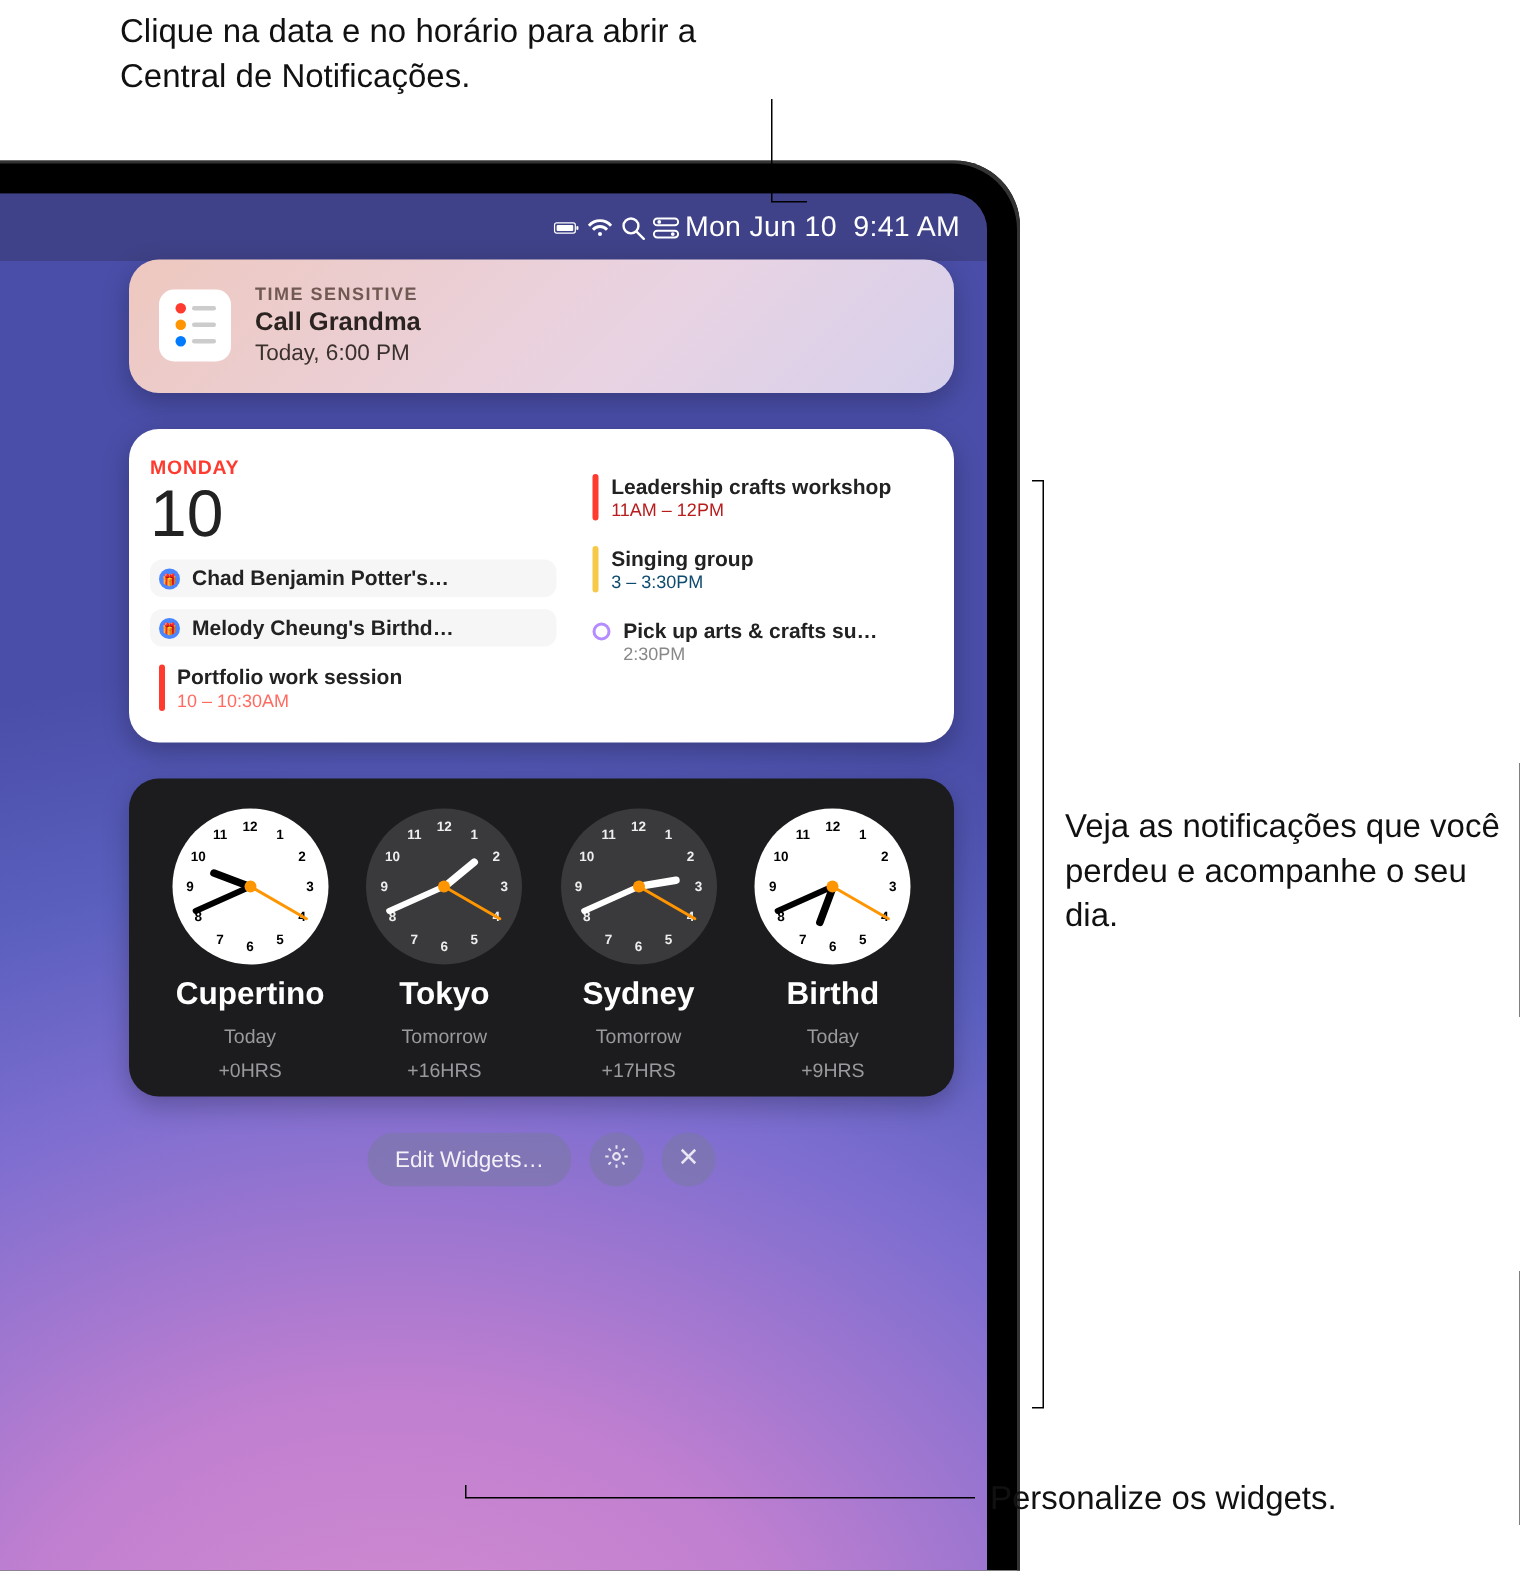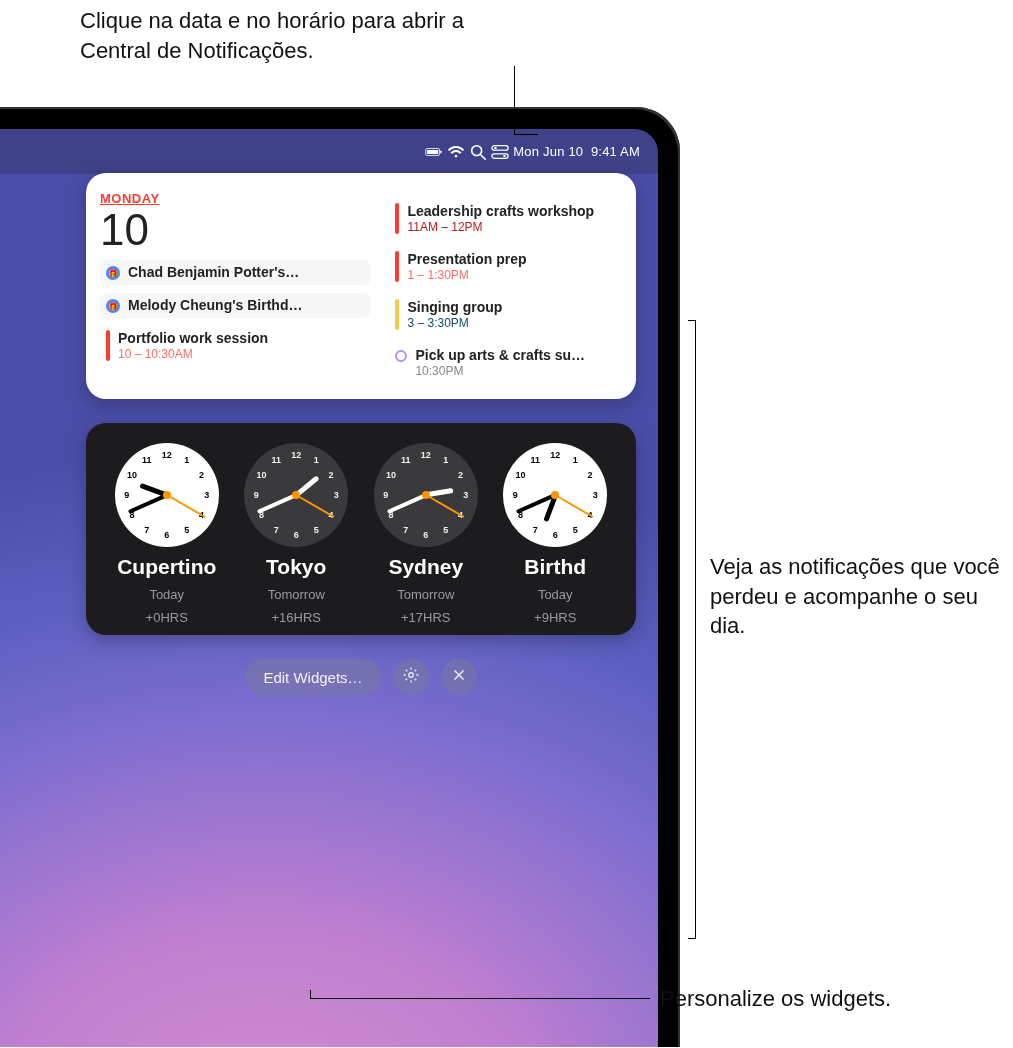--- a/index.html
+++ b/index.html
@@ -46,21 +46,21 @@
   }
   .menubar {
     height: 45px;
     display: flex;
     align-items: center;
     justify-content: flex-end;
     gap: 4px;
     padding-right: 18px;
     background: rgba(30,30,40,0.25);
     color: #fff;
-    font-size: 13px;
+    font-size: 19px;
     font-weight: 500;
   }
   .menubar .icon svg { width: 18px; height: 18px; display:block; }
   .menubar .date-time { cursor: pointer; letter-spacing: .2px; }
   .notif-center {
     position: absolute;
     right: 22px;
     top: 44px;
     width: 550px;
   }
@@ -85,21 +85,21 @@
   .app-icon .dots { display:flex;flex-direction:column;gap:4px;}
   .app-icon .row{display:flex;align-items:center;gap:4px;}
   .app-icon .dot{width:7px;height:7px;border-radius:50%;}
   .app-icon .line{width:16px;height:3px;border-radius:2px;background:#ccc;}
   .notif-text .label{font-size:12px;letter-spacing:1px;color:rgba(60,40,30,.7);font-weight:600;text-transform:uppercase;}
   .notif-text .title{font-size:17px;font-weight:700;color:#2a2320;margin-top:2px;}
   .notif-text .sub{font-size:15px;color:#3a312d;margin-top:2px;}
   .cal-card{background:#fff;padding:18px 14px 16px;display:flex;gap:18px;}
   .cal-left{flex:0 0 52%;}
   .cal-right{flex:1;}
-  .cal-dayname{font-size:13px;font-weight:700;color:#ff3b30;letter-spacing:.5px;text-decoration:underline;}
+  .cal-dayname{font-size:13px;font-weight:700;color:#ff3b30;letter-spacing:.5px;}
   .cal-daynum{font-size:44px;font-weight:300;color:#222;line-height:1;margin-top:2px;}
   .event{display:flex;align-items:flex-start;gap:8px;margin-top:8px;border-radius:8px;padding:4px 6px 5px;}
   .event.pill{background:rgba(0,0,0,0.035);}
   .event-bar{width:4px;border-radius:2px;align-self:stretch;min-height:28px;}
   .event-dot{width:14px;height:14px;border-radius:50%;background:#4a86ff;display:flex;align-items:center;justify-content:center;color:#fff;font-size:9px;flex-shrink:0;margin-top:2px;}
   .event-title{font-size:14px;font-weight:600;color:#222;white-space:nowrap;overflow:hidden;text-overflow:ellipsis;max-width:100%;}
   .event-time{font-size:12px;color:#888;margin-top:1px;}
   .event-col{flex:1;min-width:0;}
   .event-ring{width:12px;height:12px;border:2px solid #b58cff;border-radius:50%;flex-shrink:0;margin-top:3px;}
   .clock-card{background:#1c1c1e;padding:20px 16px 10px;display:flex;justify-content:space-between;}
@@ -122,21 +122,21 @@
   .clock-face.dark .hand.h,.clock-face.dark .hand.m{background:#fff;}
   .center-pin{position:absolute;left:50%;top:50%;width:8px;height:8px;background:#ff9500;border-radius:50%;transform:translate(-50%,-50%);}
 </style>
 </head>
 <body>
 
 <div class="callout" style="left:80px;top:6px;width:430px;text-align:left;">Clique na data e no horário para abrir a Central de Notificações.</div>
 <div class="callout-line" style="left:514px;top:66px;width:1px;height:68px;"></div>
 <div class="callout-line" style="left:514px;top:134px;width:24px;height:1px;"></div>
 
-<div class="callout" style="left:710px;top:552px;width:290px;">Veja as notificações que você perdeu e acompanhe o seu dia.</div>
+<div class="callout" style="left:710px;top:536px;width:290px;">Veja as notificações que você perdeu e acompanhe o seu dia.</div>
 <div class="callout-line" style="left:695px;top:320px;width:1px;height:618px;"></div>
 <div class="callout-line" style="left:688px;top:320px;width:8px;height:1px;"></div>
 <div class="callout-line" style="left:688px;top:938px;width:8px;height:1px;"></div>
 
 <div class="callout" style="left:660px;top:984px;width:260px;">Personalize os widgets.</div>
 <div class="callout-line" style="left:310px;top:998px;width:340px;height:1px;"></div>
 <div class="callout-line" style="left:310px;top:990px;width:1px;height:8px;"></div>
 
 <div class="device">
   <div class="device-inner">
@@ -168,20 +168,43 @@
             <circle cx="15" cy="12.5" r="1.4" fill="#fff"></circle>
           </svg>
       </span>
       <span class="date-time">
         <span>Mon Jun 10</span>&nbsp;&nbsp;<span>9:41 AM</span>
       </span>
     </div>
 
     <div class="notif-center">
 
+      <div class="card notif-card">
+        <div class="app-icon">
+          <div class="dots">
+            <div class="row">
+                <div class="dot" style="background:#ff3b30"></div>
+                <div class="line"></div>
+              </div>
+            <div class="row">
+                <div class="dot" style="background:#ff9500"></div>
+                <div class="line"></div>
+              </div>
+            <div class="row">
+                <div class="dot" style="background:#007aff"></div>
+                <div class="line"></div>
+              </div>
+          </div>
+        </div>
+        <div class="notif-text">
+          <div class="label">TIME SENSITIVE</div>
+          <div class="title">Call Grandma</div>
+          <div class="sub">Today, 6:00 PM</div>
+        </div>
+      </div>
 
       <div class="card cal-card">
         <div class="cal-left">
           <div class="cal-dayname">MONDAY</div>
           <div class="cal-daynum">10</div>
           <div id="cal-left-events">
               <div class="event pill">
                 <div class="event-dot" style="font-size: 8px;">🎁</div>
                 <div class="event-col">
                   <div class="event-title">Chad Benjamin Potter's…</div>
@@ -204,38 +227,31 @@
         </div>
         <div class="cal-right" id="cal-right-events">
             <div class="event">
               <div class="event-bar" style="background: rgb(255, 59, 48);"></div>
               <div class="event-col">
                 <div class="event-title">Leadership crafts workshop</div>
                 <div class="event-time" style="color: #b91c1c;">11AM – 12PM</div>
               </div>
             </div>
             <div class="event">
-              <div class="event-bar" style="background: rgb(255, 59, 48);"></div>
-              <div class="event-col">
-                <div class="event-title">Presentation prep</div>
-                <div class="event-time" style="color: rgb(255, 107, 96);">1 – 1:30PM</div>
-              </div>
-            </div>
-            <div class="event">
               <div class="event-bar" style="background: rgb(247, 201, 72);"></div>
               <div class="event-col">
                 <div class="event-title">Singing group</div>
                 <div class="event-time" style="color: #0c4a6e;">3 – 3:30PM</div>
               </div>
             </div>
             <div class="event">
               <div class="event-ring"></div>
               <div class="event-col">
                 <div class="event-title">Pick up arts &amp; crafts su…</div>
-                <div class="event-time">10:30PM</div>
+                <div class="event-time">2:30PM</div>
               </div>
             </div>
           </div>
       </div>
 
       <div class="card clock-card" id="clock-row">
           <div class="clock-col">
             <div class="clock-face">
               <div class="num" style="left: 52px; top: 12px;">12</div>
               <div class="num" style="left: 72px; top: 17.359px;">1</div>

